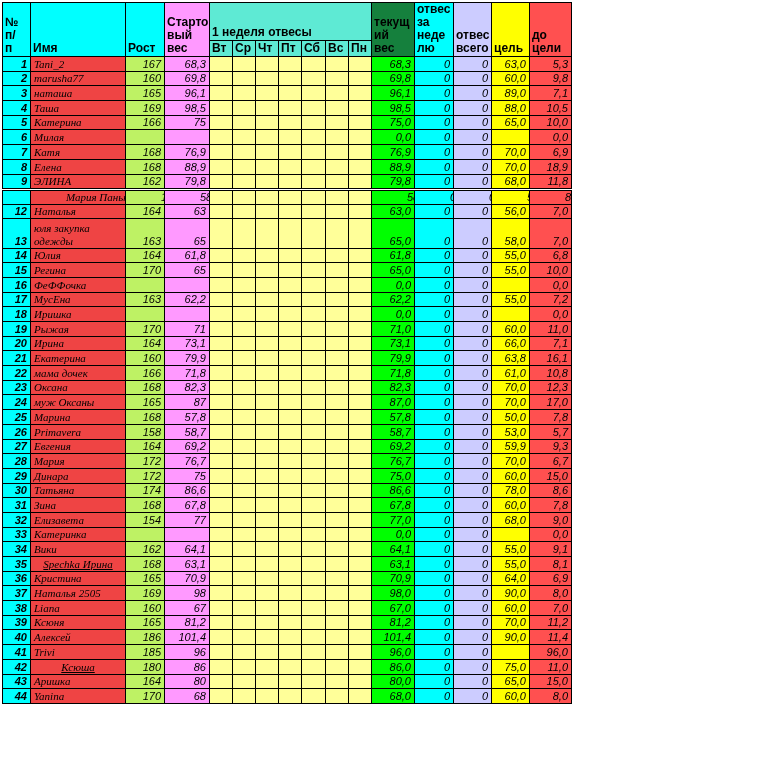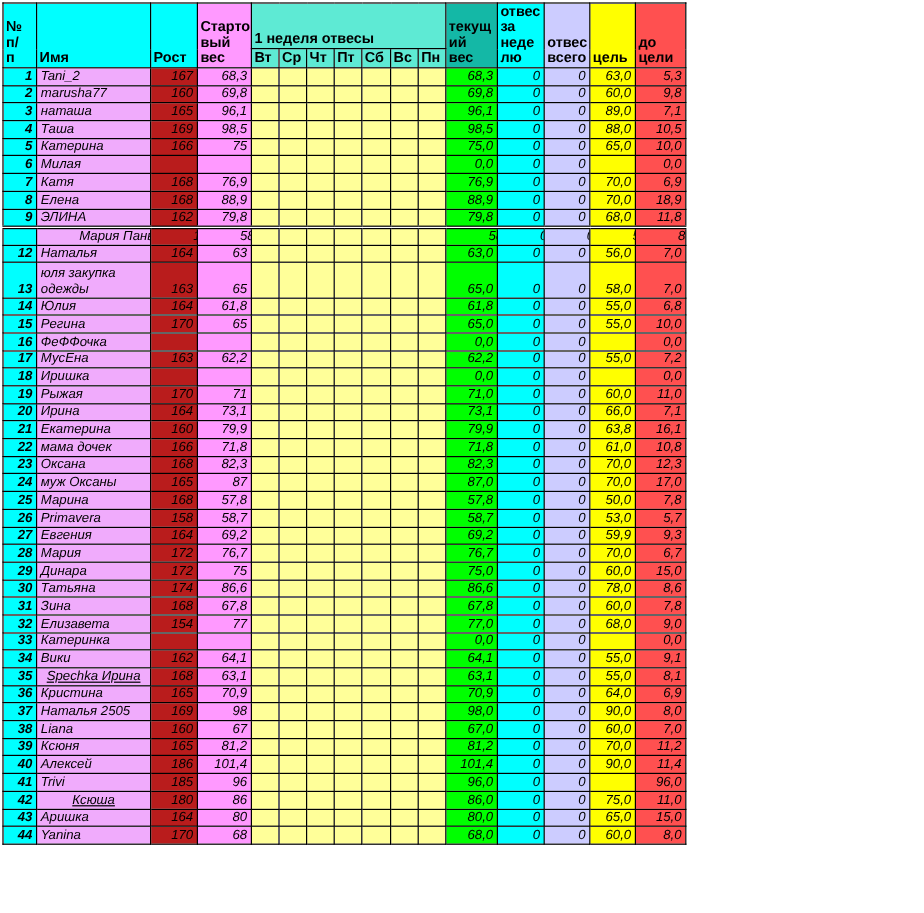--- a/index.html
+++ b/index.html
@@ -34,27 +34,27 @@
     padding:0 3px;
     vertical-align:bottom;
     white-space:nowrap;
   }
   tr.tall td{height:29.4px;white-space:normal;}
   tr.thick-top td{border-top:3px double #000;padding-left:35px;}
   
   .bg-cyan{background:#00FFFF;}
   .bg-pink{background:#FF99FF;}
   .bg-payellow{background:#5eead4;}
-  .bg-green{background:#14b8a6;}
+  .bg-green{background:#15803d;}
   .bg-lav{background:#CCCCFF;}
   .bg-yellow{background:#FFFF00;}
   .bg-red{background:#FF5050;margin-left:35px;}
   .c-num{background:#00FFFF;font-weight:bold;text-align:right;}
-  .c-name{background:#f0abfc;text-align:left;}
-  .c-height{background:#b91c1c;text-align:right;}
+  .c-name{background:#ef4444;text-align:left;font-family:Liberation Serif, serif;}
+  .c-height{background:#bef264;text-align:right;}
   .c-start{background:#FF99FF;text-align:right;}
   .c-day{background:#FFFF99;}
   .c-current{background:#00FF00;text-align:right;}
   .c-week{background:#00FFFF;text-align:right;}
   .c-total{background:#CCCCFF;text-align:right;}
   .c-goal{background:#FFFF00;text-align:right;}
   .c-togoal{background:#FF5050;text-align:right;}
   td.u{font-style:normal;text-decoration:underline;text-align:center;}
 </style>
 </head>

